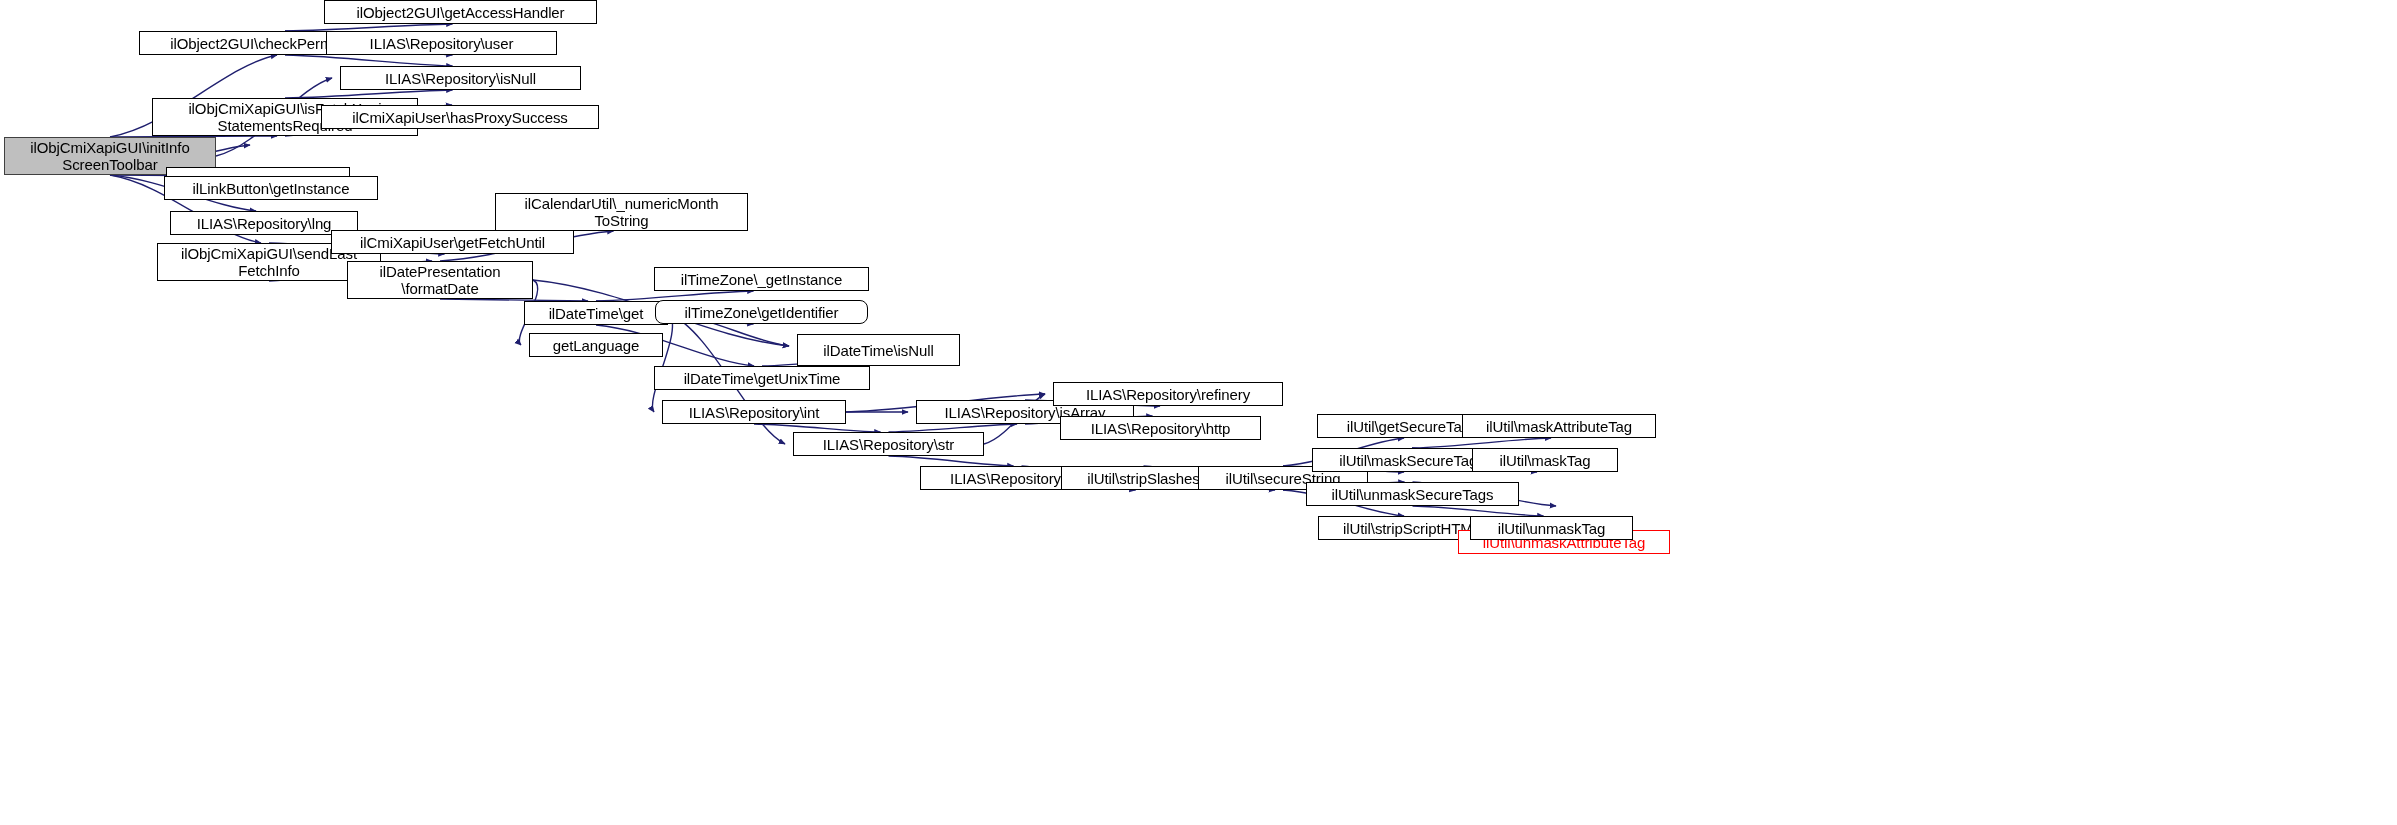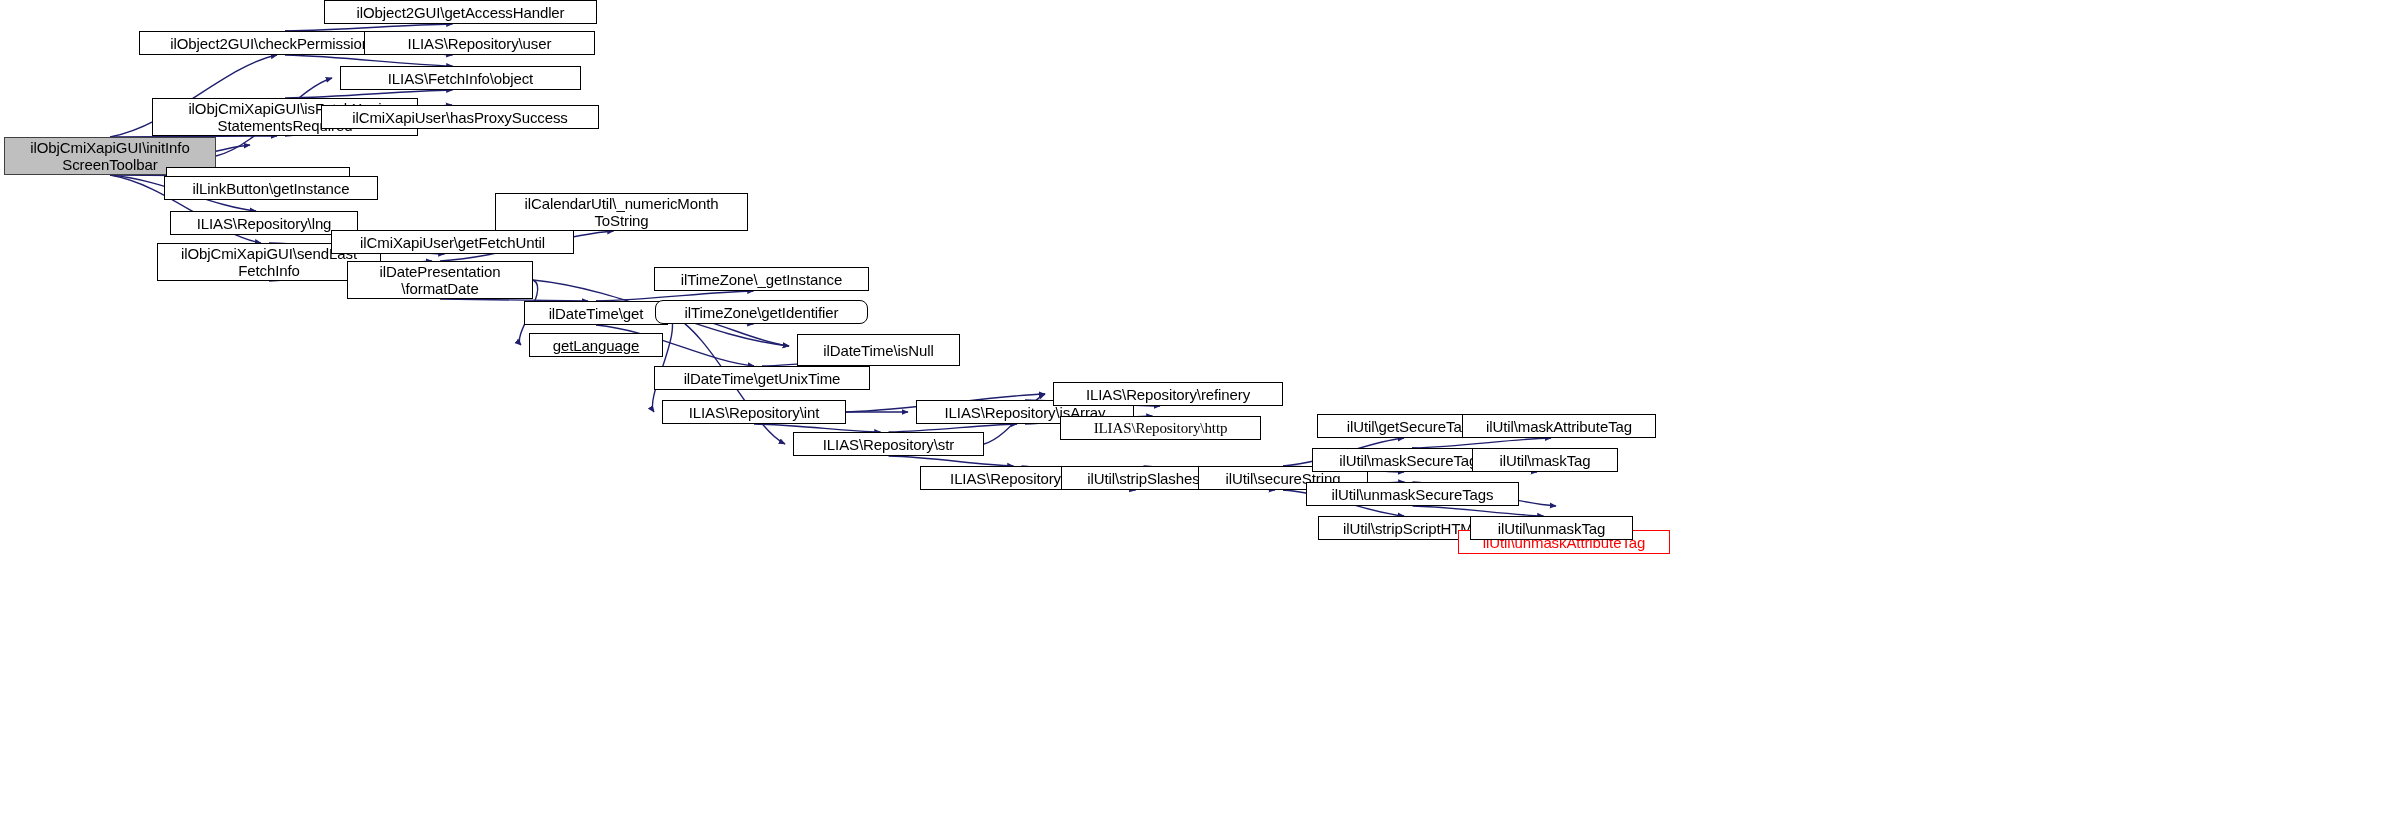--- a/index.html
+++ b/index.html
@@ -100,45 +100,45 @@
       <path d="M 1412 448 C 1463.45 446.625, 1507.55 439.375, 1551 438" fill="none" stroke="#1f1f6e" stroke-width="1.4" marker-end="url(#arrow)"></path>
       <path d="M 1412 448 C 1458.55 451.3, 1498.45 468.7, 1537 472" fill="none" stroke="#1f1f6e" stroke-width="1.4" marker-end="url(#arrow)"></path>
       <path d="M 1412.5 482 C 1465.525 485.3, 1510.975 502.7, 1556 506" fill="none" stroke="#1f1f6e" stroke-width="1.4" marker-end="url(#arrow)"></path>
       <path d="M 1412.5 506 C 1461.15 507.375, 1502.85 514.625, 1543.5 516" fill="none" stroke="#1f1f6e" stroke-width="1.4" marker-end="url(#arrow)"></path>
     </svg>
   <div id="node-layer">
       <div class="node root" style="left: 4px; top: 137px; width: 212px; height: 38px;">ilObjCmiXapiGUI\initInfo
 ScreenToolbar</div>
       <div class="node" style="left: 139px; top: 31px; width: 292px; height: 24px;">ilObject2GUI\checkPermissionBool</div>
       <div class="node" style="left: 324px; top: 0px; width: 273px; height: 24px;">ilObject2GUI\getAccessHandler</div>
-      <div class="node" style="left: 364px; top: 31px; width: 231px; height: 24px;">ILIAS\Repository\user</div>
-      <div class="node" style="left: 340px; top: 66px; width: 241px; height: 24px;">ILIAS\FetchInfo\object</div>
+      <div class="node" style="left: 326px; top: 31px; width: 231px; height: 24px;">ILIAS\Repository\user</div>
+      <div class="node" style="left: 340px; top: 66px; width: 241px; height: 24px;">ILIAS\Repository\isNull</div>
       <div class="node" style="left: 152px; top: 98px; width: 266px; height: 38px;">ilObjCmiXapiGUI\isFetchXapi
 StatementsRequired</div>
       <div class="node" style="left: 321px; top: 105px; width: 278px; height: 24px;">ilCmiXapiUser\hasProxySuccess</div>
       <div class="node" style="left: 166px; top: 145px; width: 184px; height: 32px; margin-top: 22px;">ilCmiXapiUser\exists</div>
       <div class="node" style="left: 164px; top: 176px; width: 214px; height: 24px;">ilLinkButton\getInstance</div>
       <div class="node" style="left: 170px; top: 211px; width: 188px; height: 24px;">ILIAS\Repository\lng</div>
       <div class="node" style="left: 157px; top: 243px; width: 224px; height: 38px;">ilObjCmiXapiGUI\sendLast
 FetchInfo</div>
       <div class="node" style="left: 331px; top: 230px; width: 243px; height: 24px;">ilCmiXapiUser\getFetchUntil</div>
       <div class="node" style="left: 347px; top: 261px; width: 186px; height: 38px;">ilDatePresentation
 \formatDate</div>
       <div class="node" style="left: 495px; top: 193px; width: 253px; height: 38px;">ilCalendarUtil\_numericMonth
 ToString</div>
       <div class="node" style="left: 524px; top: 301px; width: 144px; height: 24px;">ilDateTime\get</div>
       <div class="node" style="left: 654px; top: 267px; width: 215px; height: 24px;">ilTimeZone\_getInstance</div>
       <div class="node" style="left: 655px; top: 300px; width: 213px; height: 24px; border-radius: 8px;">ilTimeZone\getIdentifier</div>
-      <div class="node" style="left: 529px; top: 333px; width: 134px; height: 24px; text-decoration: underline;">getLanguage</div>
+      <div class="node" style="left: 529px; top: 333px; width: 134px; height: 24px;">getLanguage</div>
       <div class="node" style="left: 797px; top: 334px; width: 163px; height: 32px;">ilDateTime\isNull</div>
       <div class="node" style="left: 654px; top: 366px; width: 216px; height: 24px;">ilDateTime\getUnixTime</div>
       <div class="node" style="left: 662px; top: 400px; width: 184px; height: 24px;">ILIAS\Repository\int</div>
       <div class="node" style="left: 916px; top: 400px; width: 218px; height: 24px;">ILIAS\Repository\isArray</div>
       <div class="node" style="left: 1053px; top: 382px; width: 230px; height: 24px;">ILIAS\Repository\refinery</div>
-      <div class="node" style="left: 1060px; top: 416px; width: 201px; height: 24px; font-family: Liberation Serif, serif;">ILIAS\Repository\http</div>
+      <div class="node" style="left: 1060px; top: 416px; width: 201px; height: 24px;">ILIAS\Repository\http</div>
       <div class="node" style="left: 793px; top: 432px; width: 191px; height: 24px;">ILIAS\Repository\str</div>
       <div class="node" style="left: 920px; top: 466px; width: 203px; height: 24px;">ILIAS\Repository\strip</div>
       <div class="node" style="left: 1061px; top: 466px; width: 165px; height: 24px;">ilUtil\stripSlashes</div>
       <div class="node" style="left: 1198px; top: 466px; width: 170px; height: 24px; text-align: center;">ilUtil\secureString</div>
       <div class="node" style="left: 1317px; top: 414px; width: 190px; height: 24px;">ilUtil\getSecureTags</div>
       <div class="node" style="left: 1312px; top: 448px; width: 200px; height: 24px;">ilUtil\maskSecureTags</div>
       <div class="node" style="left: 1306px; top: 482px; width: 213px; height: 24px;">ilUtil\unmaskSecureTags</div>
       <div class="node" style="left: 1318px; top: 516px; width: 188px; height: 24px;">ilUtil\stripScriptHTML</div>
       <div class="node" style="left: 1462px; top: 414px; width: 194px; height: 24px;">ilUtil\maskAttributeTag</div>
       <div class="node" style="left: 1472px; top: 448px; width: 146px; height: 24px;">ilUtil\maskTag</div>

